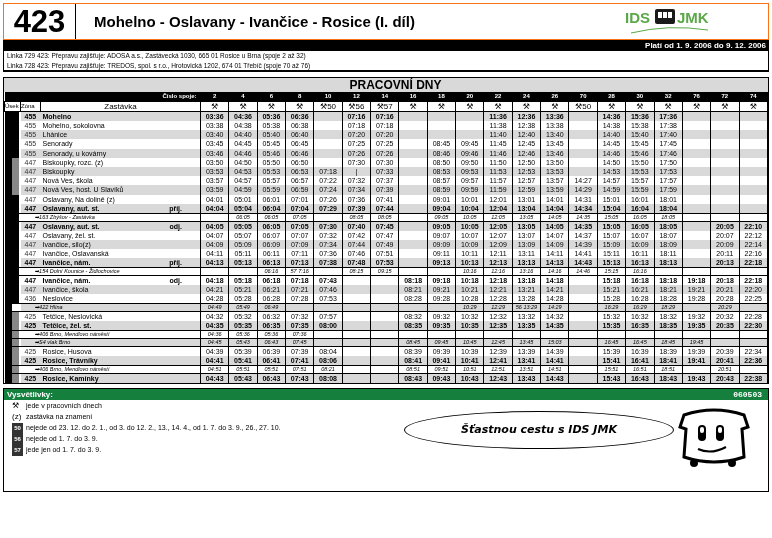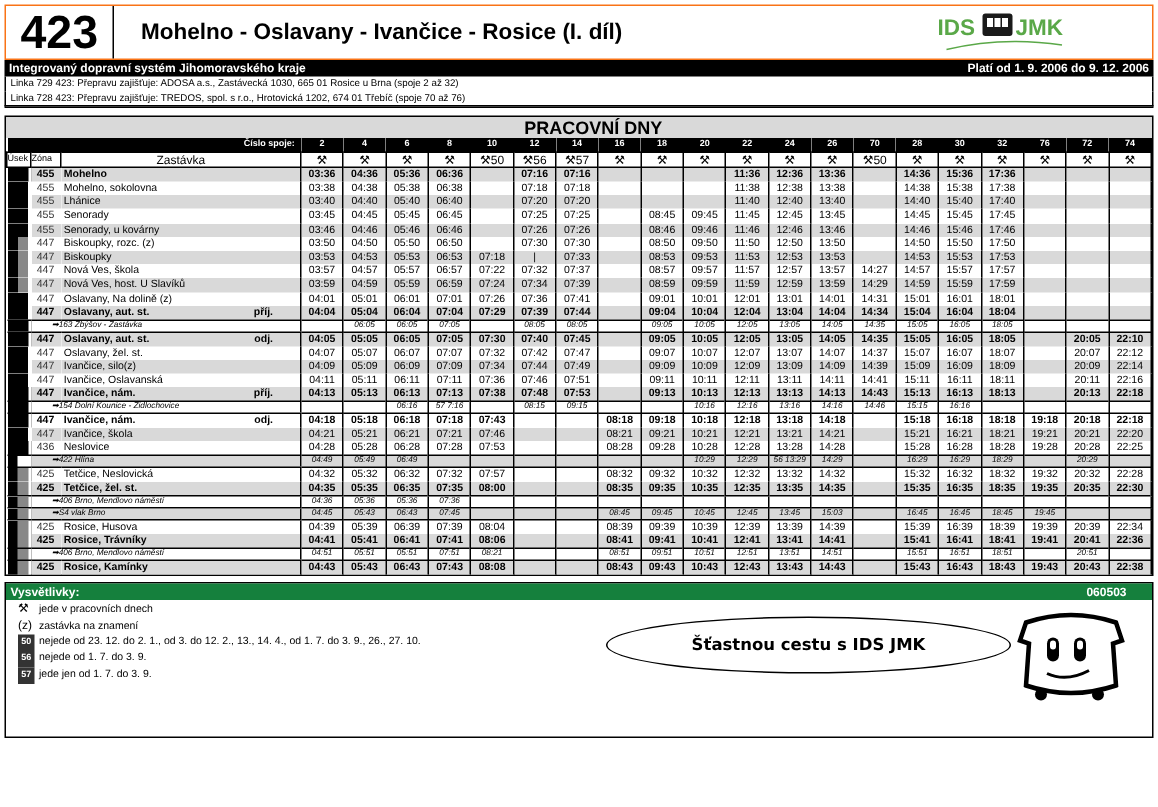--- a/index.html
+++ b/index.html
@@ -27,25 +27,25 @@
   tr.c td { font-style: italic; font-size: 5.5px; height: 7px; line-height: 7px; border-top: 1px solid #000; border-bottom: 1px solid #000; }
   tr.c.g td.bg { background: #d9d9d9; }
   .usek { width: 16px; }
   .zona { padding-left: 4px; width: 20px; color: #333; }
   tr.b .zona { color: #000; font-weight: bold; }
   .st { padding-left: 2px; }
   .st .arr { float: right; padding-right: 18px; }
   .conn { padding-left: 14px; }
   .legend { margin-top: 4px; border: 1px solid #000; height: 104px; position: relative; }
   .legend .lhead { background: #15803d; color: #fff; font-weight: bold; font-size: 8px; height: 11px; line-height: 11px; padding-left: 3px; position: relative; }
-  .legend .lhead .code { position: absolute; right: 17px; }
+  .legend .lhead .code { position: absolute; right: 6px; font-family: Liberation Mono, monospace; }
   .litem { font-size: 7px; height: 11px; line-height: 11px; padding-left: 8px; }
   .litem .sym { display: inline-block; width: 14px; font-size: 8px; }
   .litem .sym.tag2 { background: #333; color: #fff; font-size: 6px; width: 11px; text-align: center; margin-right: 3px; font-weight: bold; }
-  .bubble { position: absolute; left: 400px; top: 22px; width: 270px; height: 38px; border: 1px solid #000; border-radius: 50%; text-align: center; line-height: 36px; font-size: 11px; font-weight: bold; font-family: "DejaVu Sans", sans-serif; }
+  .bubble { position: absolute; left: 400px; top: 22px; width: 270px; height: 38px; border: 1px solid #000; border-radius: 50%; text-align: center; line-height: 36px; font-size: 11px; font-style: italic; font-weight: bold; font-family: "DejaVu Sans", sans-serif; }
   .mascot { position: absolute; left: 672px; top: 18px; width: 76px; height: 62px; }
 </style>
 </head>
 <body>
 
 <div class="page">
   <div class="head">
     <div class="linenum">423</div>
     <div class="route">Mohelno - Oslavany - Ivančice - Rosice (I. díl)</div>
     <div class="logo">
@@ -54,21 +54,20 @@
         <rect x="32" y="3" width="20" height="15" rx="2" fill="#1a1a1a"></rect>
         <rect x="35" y="6" width="4" height="6" fill="#fff"></rect>
           <rect x="40" y="6" width="4" height="6" fill="#fff"></rect>
           <rect x="45" y="6" width="4" height="6" fill="#fff"></rect>
         <text x="54" y="17" font-family="Liberation Sans, sans-serif" font-size="15" font-weight="bold" fill="#5aa848">JMK</text>
         <path d="M8 27 Q45 18 85 24" stroke="#5aa848" stroke-width="1" fill="none"></path>
       </svg>
     </div>
   </div>
   <div class="blackbar">
-    <span style="left:3px">Integrovaný dopravní systém Jihomoravského kraje</span>
     <span style="right:3px">Platí od 1. 9. 2006 do 9. 12. 2006</span>
   </div>
   <div class="carriers">
     <div class="carrier">Linka 729 423: Přepravu zajišťuje: ADOSA a.s., Zastávecká 1030, 665 01 Rosice u Brna (spoje 2 až 32)</div>
     <div class="carrier">Linka 728 423: Přepravu zajišťuje: TREDOS, spol. s r.o., Hrotovická 1202, 674 01 Třebíč (spoje 70 až 76)</div>
   </div>
 
   <div class="tbl-wrap">
     <div class="daytitle">PRACOVNÍ DNY</div>
     <table id="tt">

